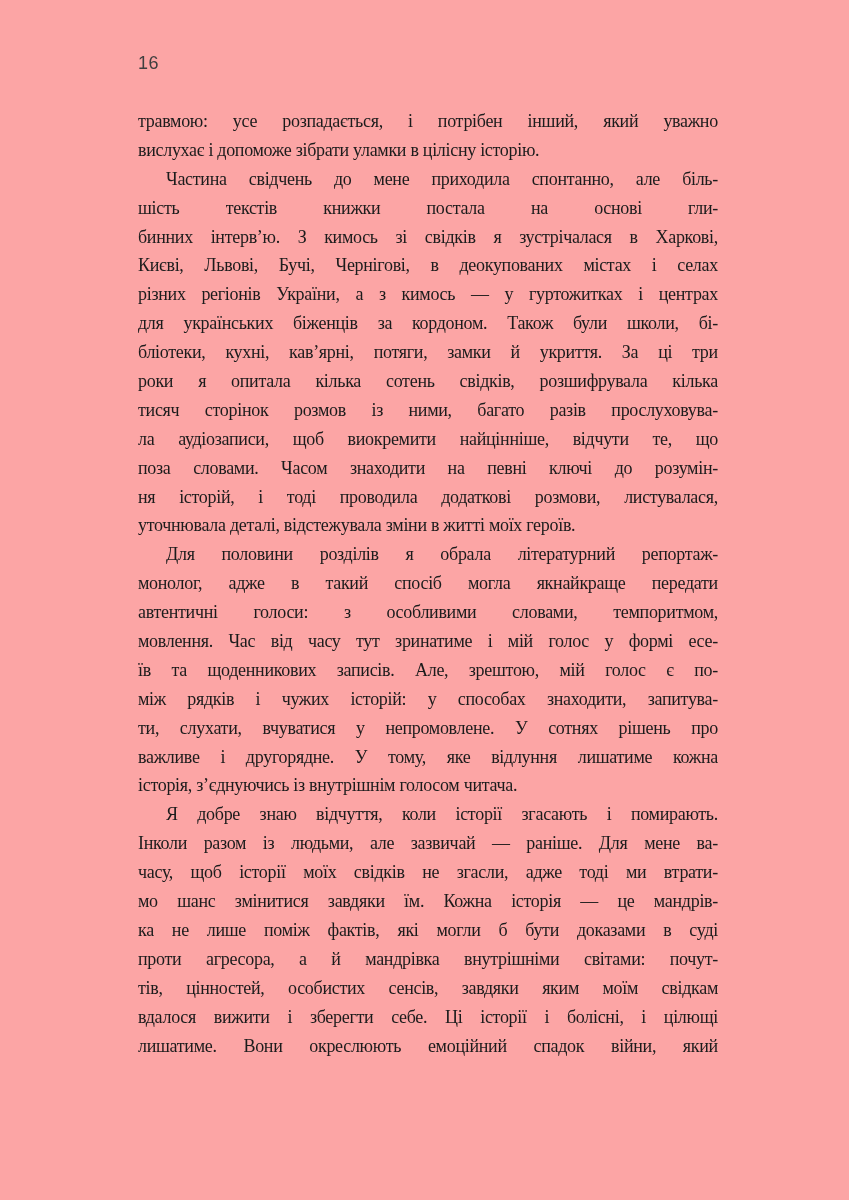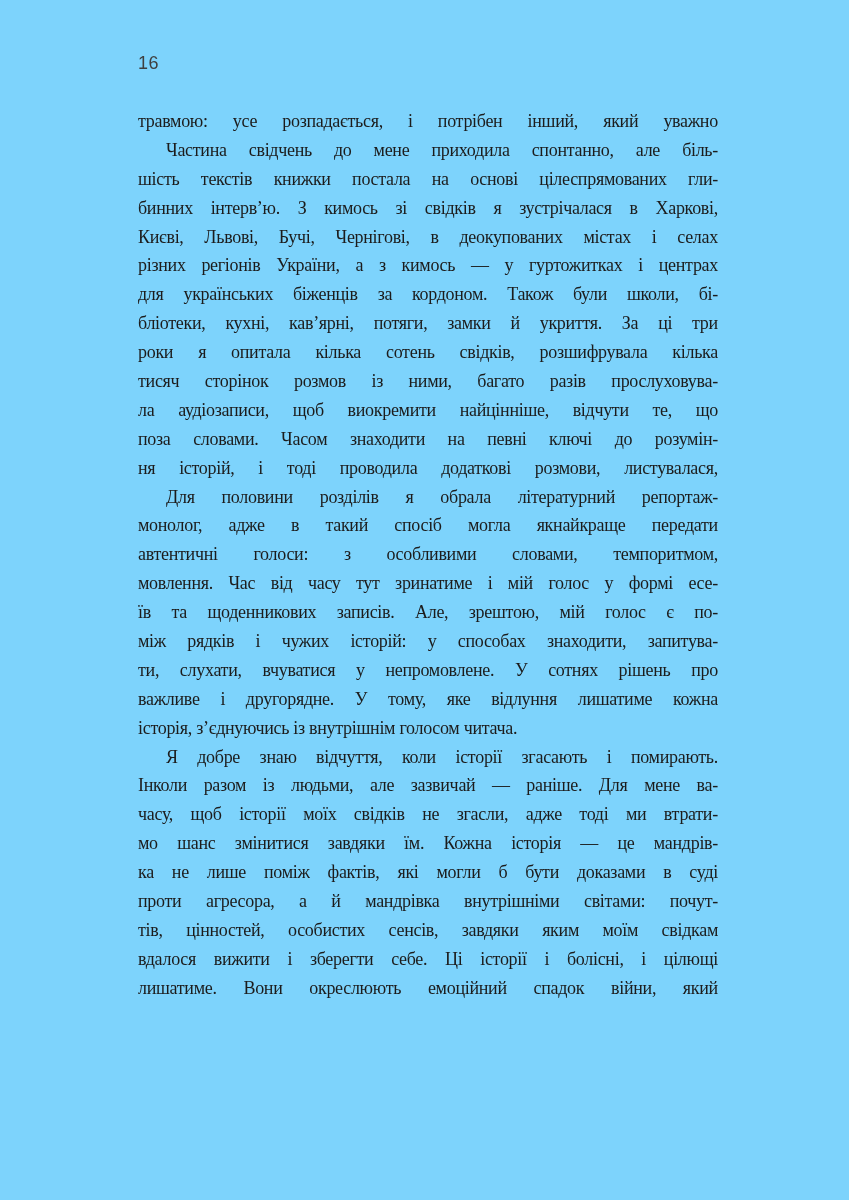--- a/index.html
+++ b/index.html
@@ -4,21 +4,21 @@
 <style>
   html, body {
     margin: 0;
     padding: 0;
     background: #ffffff;
   }
   .page {
     position: relative;
     width: 849px;
     height: 1200px;
-    background: #7dd3fc;
+    background: #fca5a5;
     overflow: hidden;
   }
   .pagehead {
     position: absolute;
     left: 138px;
     top: 53px;
     width: 580px;
     display: flex;
     justify-content: space-between;
     align-items: baseline;
@@ -69,38 +69,38 @@
       <div class="line">
         <span>травмою:</span>
         <span>усе</span>
         <span>розпадається,</span>
         <span>і</span>
         <span>потрібен</span>
         <span>інший,</span>
         <span>який</span>
         <span>уважно</span>
       </div>
+      <div class="line pl">вислухає і допоможе зібрати уламки в цілісну історію.</div>
       <div class="line indent">
         <span>Частина</span>
         <span>свідчень</span>
         <span>до</span>
         <span>мене</span>
         <span>приходила</span>
         <span>спонтанно,</span>
         <span>але</span>
         <span>біль-</span>
       </div>
       <div class="line">
         <span>шість</span>
         <span>текстів</span>
         <span>книжки</span>
         <span>постала</span>
         <span>на</span>
         <span>основі</span>
-        <span>цілеспрямованих</span>
         <span>гли-</span>
       </div>
       <div class="line">
         <span>бинних</span>
         <span>інтерв’ю.</span>
         <span>З</span>
         <span>кимось</span>
         <span>зі</span>
         <span>свідків</span>
         <span>я</span>
@@ -199,20 +199,21 @@
       <div class="line">
         <span>ня</span>
         <span>історій,</span>
         <span>і</span>
         <span>тоді</span>
         <span>проводила</span>
         <span>додаткові</span>
         <span>розмови,</span>
         <span>листувалася,</span>
       </div>
+      <div class="line pl">уточнювала деталі, відстежувала зміни в житті моїх героїв.</div>
       <div class="line indent">
         <span>Для</span>
         <span>половини</span>
         <span>розділів</span>
         <span>я</span>
         <span>обрала</span>
         <span>літературний</span>
         <span>репортаж-</span>
       </div>
       <div class="line">

